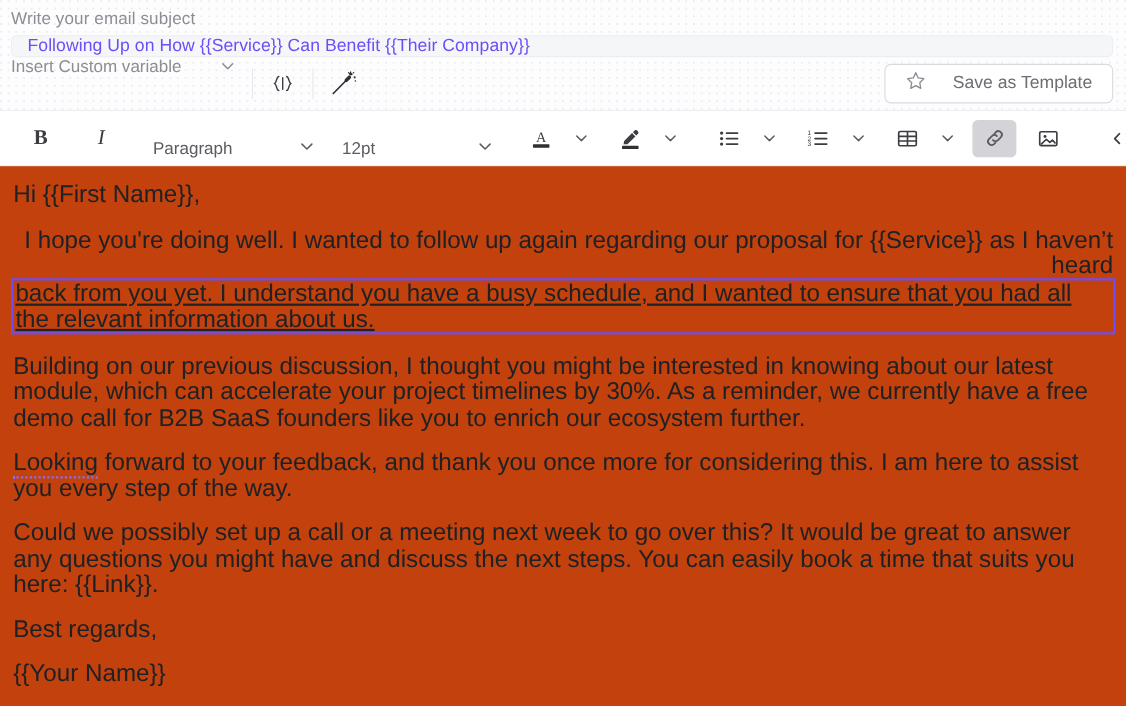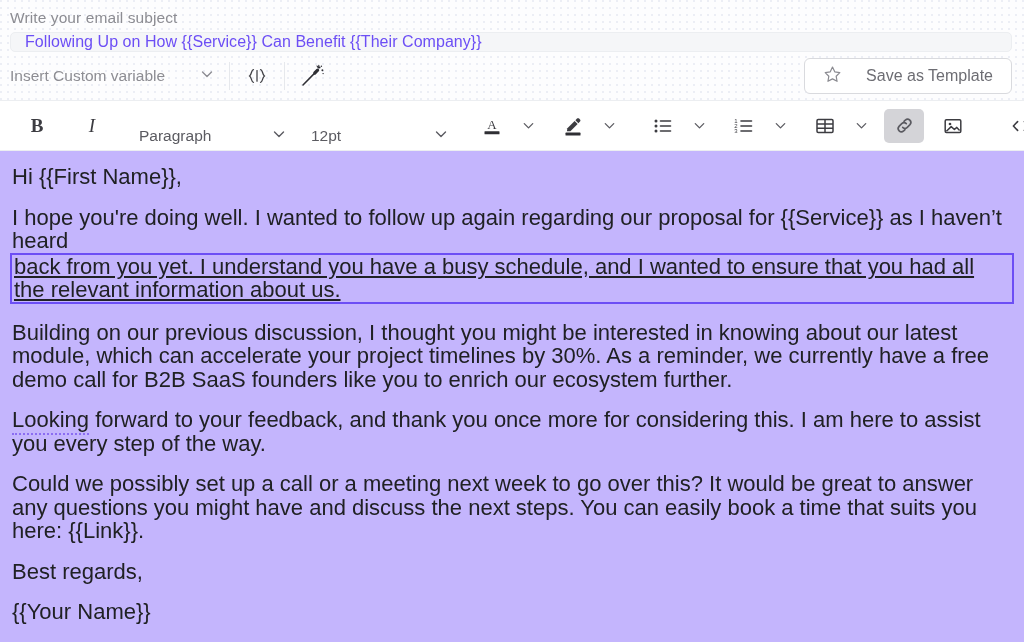--- a/index.html
+++ b/index.html
@@ -14,21 +14,21 @@
     overflow: hidden;
     color: #1f1f1f;
   }
 
   .app {
     width: 1024px;
     height: 642px;
     position: relative;
     display: flex;
     flex-direction: column;
-    background: #c4b5fd;
+    background: #c2410c;
   }
 
   
   .header-zone {
     background-color: #fdfdfe;
     background-image:
       radial-gradient(circle at 1px 1px, #eceef5 0.9px, transparent 1px);
     background-size: 7px 7px;
     padding: 0;
   }
@@ -62,21 +62,21 @@
   .var-bar {
     height: 48px;
     display: flex;
     align-items: stretch;
     padding: 0 12px 0 10px;
     box-sizing: border-box;
   }
 
   .var-select {
     display: flex;
-    align-items: center;
+    align-items: flex-start;
     gap: 34px;
     padding-right: 14px;
     cursor: pointer;
     color: #8d8d93;
     font-size: 15.5px;
   }
   .var-select .chev { color: #8d8d93; }
 
   .vsep {
     width: 1px;
@@ -415,21 +415,21 @@
       </div>
 
     </div>
 
   </div>
 
   <div class="body-area">
 
     <p class="para">Hi {{First Name}},</p>
 
-    <p class="para" style="margin-bottom:0;">I hope you're doing well. I wanted to follow up again regarding our proposal for {{Service}} as I haven’t heard</p>
+    <p class="para" style="margin-bottom:0;text-align:right;">I hope you're doing well. I wanted to follow up again regarding our proposal for {{Service}} as I haven’t heard</p>
 
     <p class="para selected">back from you yet. I understand you have a busy schedule, and I wanted to ensure that you had all the relevant information about us.</p>
 
     <p class="para">Building on our previous discussion, I thought you might be interested in knowing about our latest module, which can accelerate your project timelines by 30%. As a reminder, we currently have a free demo call for B2B SaaS founders like you to enrich our ecosystem further.</p>
 
     <p class="para"><span class="grammar">Looking</span><span> forward to your feedback, and thank you once more for considering this. I am here to assist you every step of the way.</span></p>
 
     <p class="para">Could we possibly set up a call or a meeting next week to go over this? It would be great to answer any questions you might have and discuss the next steps. You can easily book a time that suits you here: {{Link}}.</p>
 
     <p class="para">Best regards,</p>

